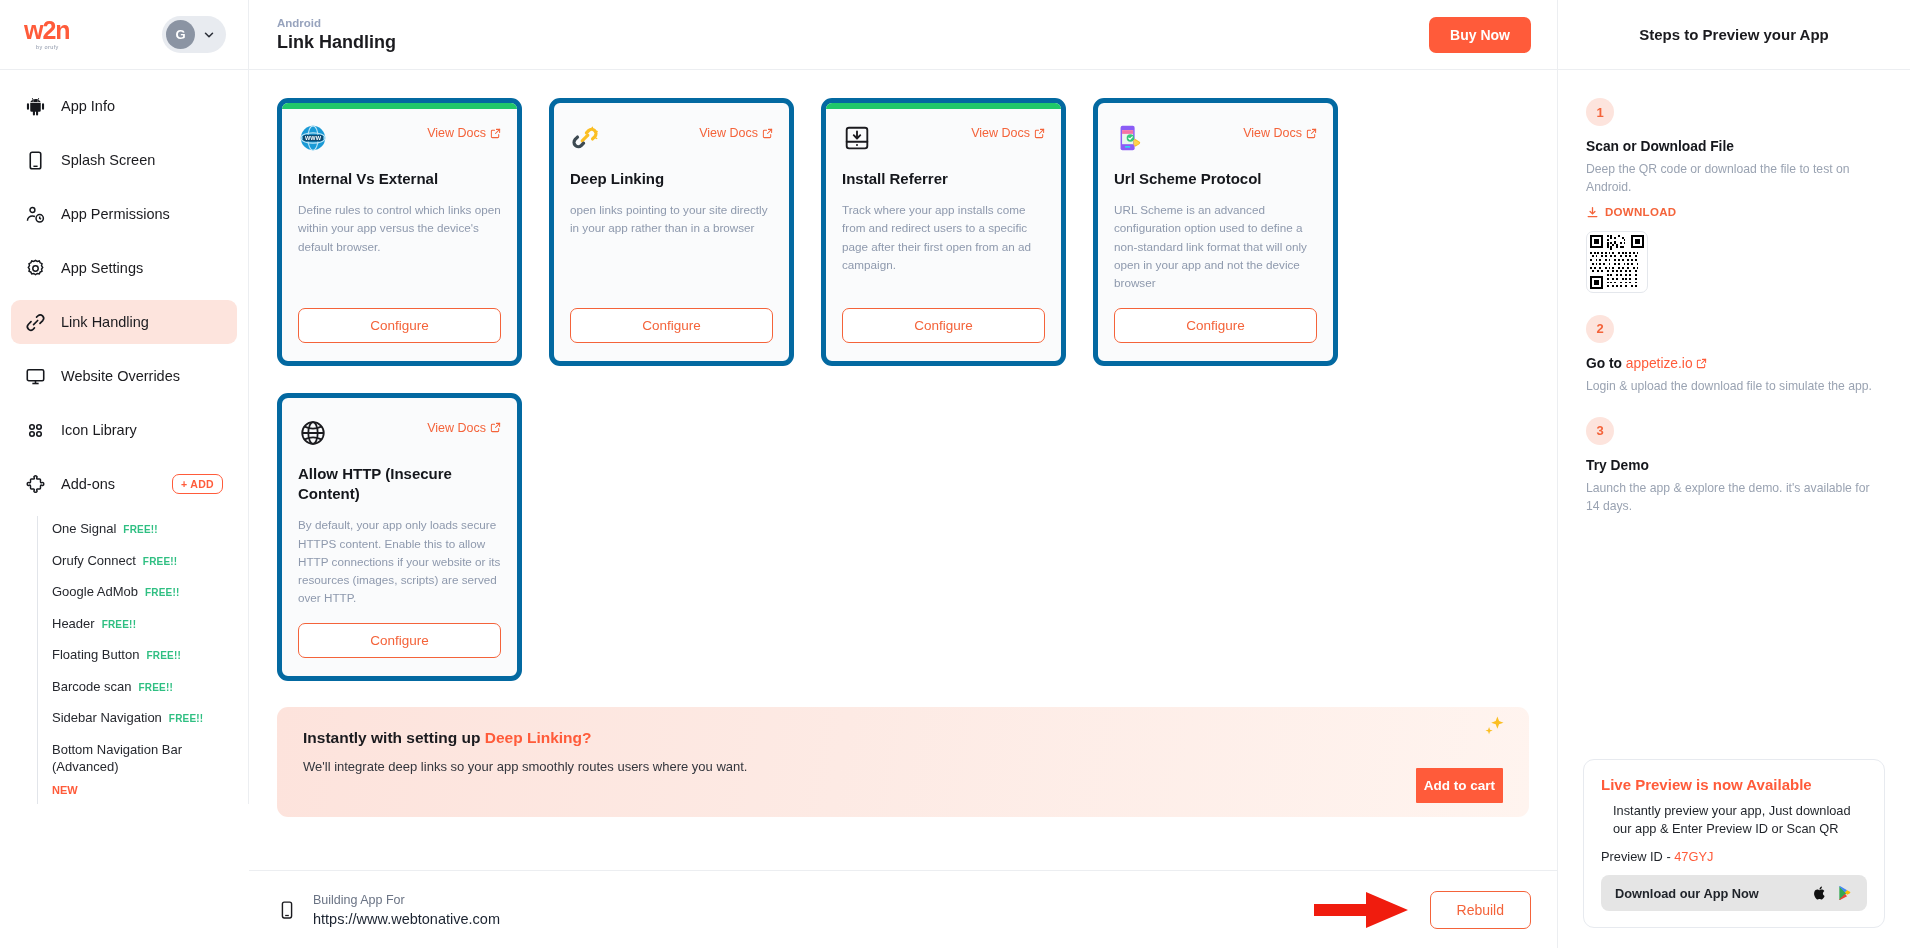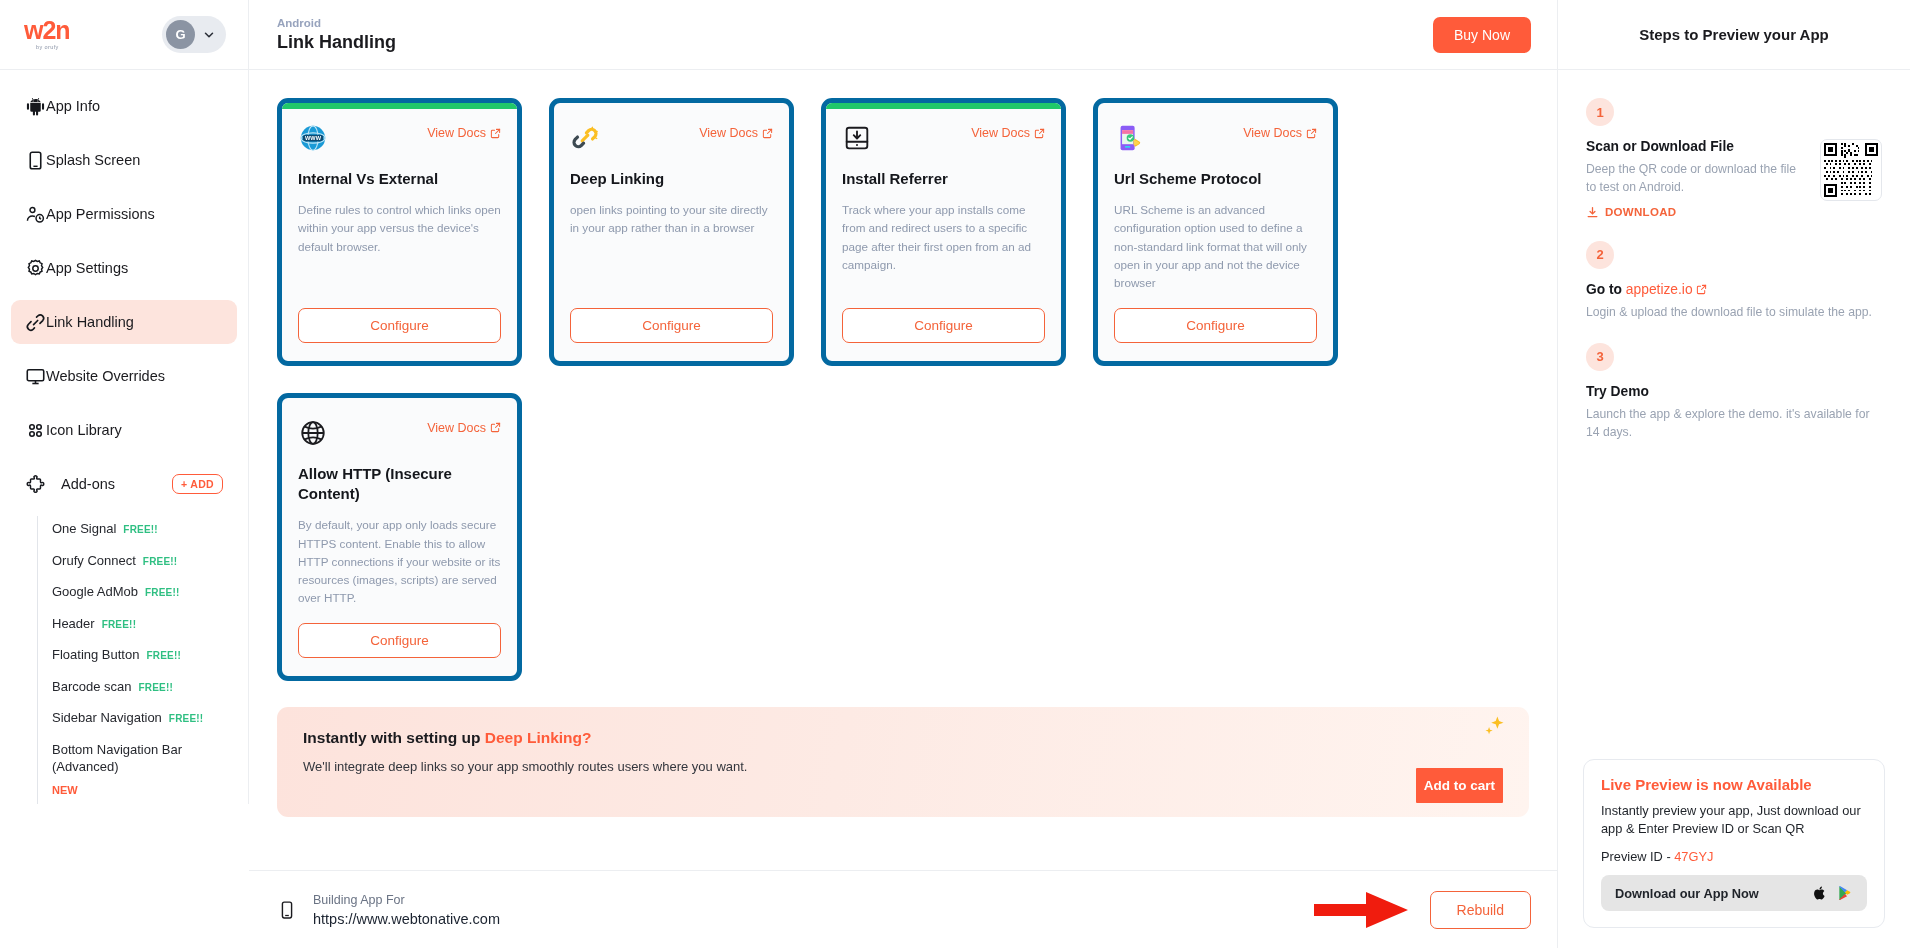--- a/index.html
+++ b/index.html
@@ -38,21 +38,21 @@
   .avatar {
     width: 29px; height: 29px; border-radius: 50%;
     background: #8b94a3; color: #fff;
     display: flex; align-items: center; justify-content: center;
     font-size: 13px; font-weight: 600;
   }
   .chev { width: 14px; height: 14px; color: #2b2f38; display:block; }
 
   .nav { padding: 14px 11px 0 11px; flex: 1 1 auto; overflow: hidden; }
   .nav-item {
-    display: flex; align-items: center; 
+    display: flex; align-items: center; gap: 15px;
     height: 44px; padding: 0 14px;
     border-radius: 9px; cursor: pointer;
     margin-bottom: 10px;
     font-size: 14.5px; color: #1b1b1f;
   }
   .nav-item .ico { width: 21px; height: 21px; flex: 0 0 21px; display:block; color:#16181d; }
   .nav-item.active { background: #fde4dd; }
   .nav-item.with-badge { justify-content: space-between; }
   .nav-left { display: flex; align-items: center; gap: 15px; }
   .add-btn {
@@ -82,21 +82,21 @@
   .topbar {
     height: 70px; flex: 0 0 70px;
     display: flex; align-items: center; justify-content: space-between;
     padding: 0 26px 0 28px;
     border-bottom: 1px solid #eceef1;
   }
   .crumb { font-size: 11.5px; font-weight: 700; color: #97a3bd; margin-bottom: 3px; }
   .ptitle { font-size: 18px; font-weight: 700; color: #1b1b1f; }
   .buy-btn {
     background: #ff5b3a; color: #fff; border: none;
-    font-size: 14px; font-weight: 400;
+    font-size: 14px; font-weight: 700;
     padding: 10px 21px; border-radius: 7px; cursor: pointer;
   }
 
   .content {
     flex: 1 1 auto; overflow: hidden;
     padding: 28px 28px 0 28px; background: #fff;
   }
   .cards { display: flex; flex-wrap: wrap; gap: 27px; }
   .card {
     width: 245px; background: #fafbfc;
@@ -176,21 +176,21 @@
     font-size: 15px; font-weight: 600; color: #1b1b1f;
   }
   .steps { padding: 28px 28px 0 28px; flex: 1 1 auto; }
   .step { margin-bottom: 22px; }
   .step-num {
     width: 28px; height: 28px; border-radius: 50%;
     background: #fde4dd; color: #f4633a;
     display: flex; align-items: center; justify-content: center;
     font-size: 13px; font-weight: 600; margin-bottom: 13px;
   }
-  .step-body { display: flex; justify-content: space-between; gap: 12px; }
+  .step-body { display: flex; justify-content: space-between; gap: 12px; flex-direction: column; }
   .step-text { flex: 1 1 auto; min-width: 0; }
   .step-title { font-size: 13.8px; font-weight: 700; color: #15171c; margin-bottom: 6px; }
   .step-title .link { color: #ff5b3a; font-weight: 400; }
   .step-title svg { width: 11px; height: 11px; display:inline-block; vertical-align: -1px; color:#ff5b3a;}
   .step-desc { font-size: 12.2px; color: #9aa3b2; line-height: 1.5; }
   .dl-link {
     margin-top: 9px; display: flex; align-items: center; gap: 6px;
     font-size: 11.5px; font-weight: 700; color: #f4633a; cursor: pointer; letter-spacing: .3px;
   }
   .dl-link svg { width: 13px; height: 13px; display:block; }
@@ -199,21 +199,21 @@
     border: 1px solid #e4e7ec; border-radius: 7px; padding: 3px; background:#fff;
   }
   .qr-box svg { width: 100%; height: 100%; display:block; }
 
   .live-card {
     margin: auto 25px 20px 25px;
     border: 1px solid #e7eaef; border-radius: 11px;
     padding: 16px 17px 16px 17px; background: #fff;
   }
   .live-title { font-size: 15px; font-weight: 700; color: #ff5b3a; margin-bottom: 9px; }
-  .live-desc { font-size: 12.8px; color: #1f2329; line-height: 1.45; }
+  .live-desc { font-size: 12.8px; color: #1f2329; line-height: 1.45; margin-left: 12px; }
   .live-pid { font-size: 12.8px; color: #1f2329; margin-top: 10px; }
   .live-pid .pid { color: #ff5b3a; }
   .live-dl {
     margin-top: 11px; background: #e5e5e5; border-radius: 8px;
     padding: 10px 14px; display: flex; align-items: center; justify-content: space-between;
     cursor: pointer;
   }
   .live-dl-label { font-size: 12.8px; font-weight: 700; color: #1f2329; }
   .store-icons { display: flex; align-items: center; gap: 9px; }
   .store-icons svg { width: 16px; height: 16px; display:block; }

